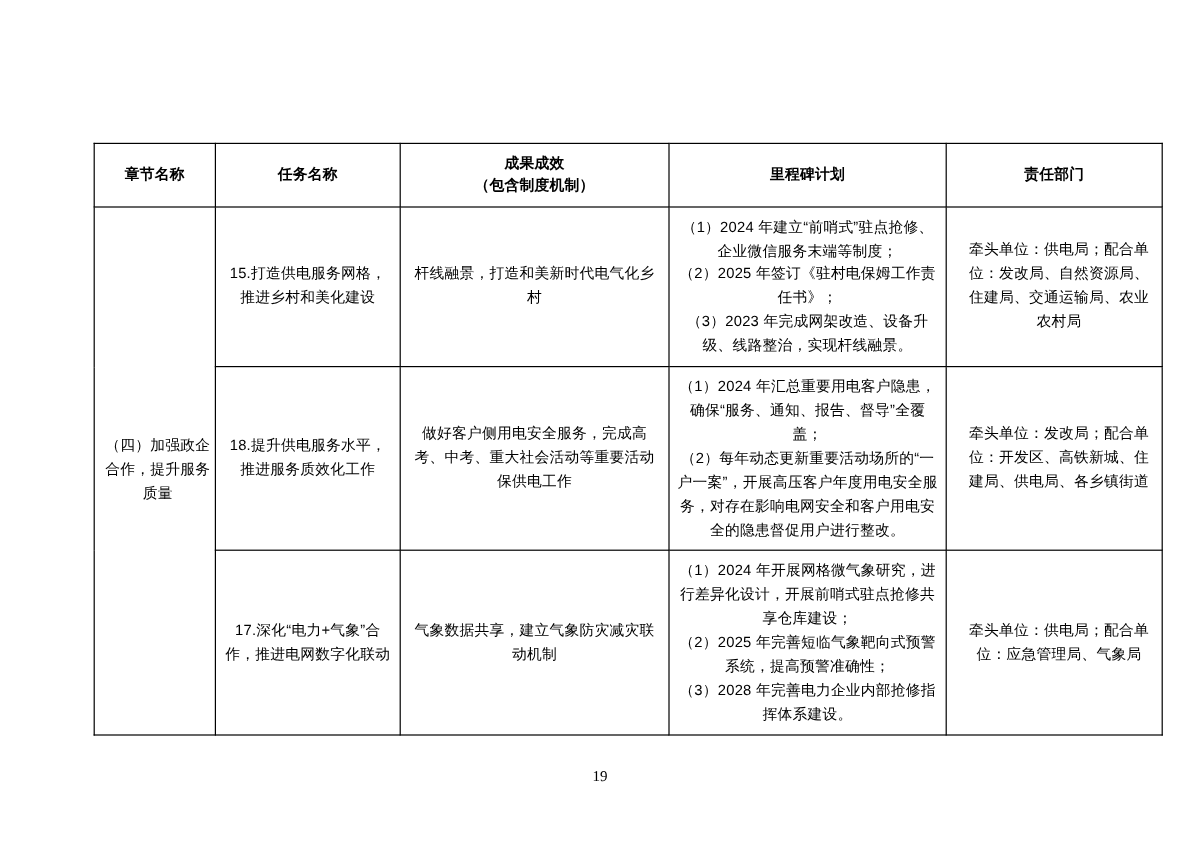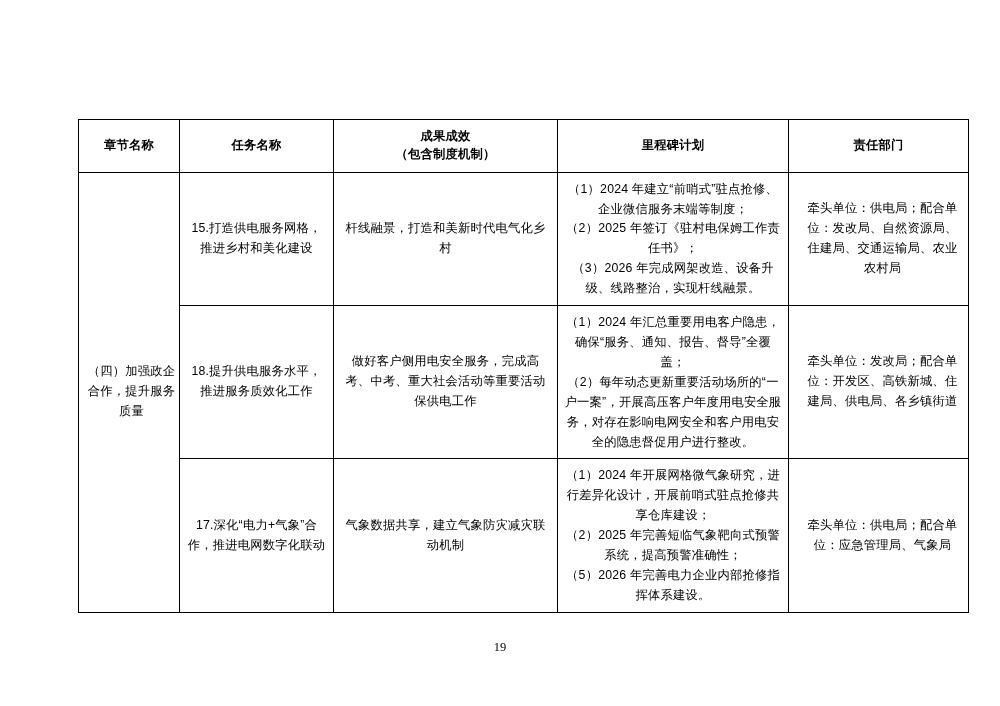--- a/index.html
+++ b/index.html
@@ -106,40 +106,40 @@
       </tr>
     </thead>
     <tbody>
       <tr>
         <td class="chapter-cell" rowspan="3">（四）加强政企合作，提升服务质量</td>
         <td class="task-cell">15.打造供电服务网格，推进乡村和美化建设</td>
         <td class="result-cell">杆线融景，打造和美新时代电气化乡村</td>
         <td class="milestone-cell">
           <span class="mline">（1）2024 年建立“前哨式”驻点抢修、企业微信服务末端等制度；</span>
           <span class="mline">（2）2025 年签订《驻村电保姆工作责任书》；</span>
-          <span class="mline">（3）2026 年完成网架改造、设备升级、线路整治，实现杆线融景。</span>
+          <span class="mline">（3）2023 年完成网架改造、设备升级、线路整治，实现杆线融景。</span>
         </td>
         <td class="dept-cell">牵头单位：供电局；配合单位：发改局、自然资源局、住建局、交通运输局、农业农村局</td>
       </tr>
       <tr>
         <td class="task-cell">18.提升供电服务水平，推进服务质效化工作</td>
         <td class="result-cell">做好客户侧用电安全服务，完成高考、中考、重大社会活动等重要活动保供电工作</td>
         <td class="milestone-cell">
           <span class="mline">（1）2024 年汇总重要用电客户隐患，确保“服务、通知、报告、督导”全覆盖；</span>
           <span class="mline">（2）每年动态更新重要活动场所的“一户一案”，开展高压客户年度用电安全服务，对存在影响电网安全和客户用电安全的隐患督促用户进行整改。</span>
         </td>
         <td class="dept-cell">牵头单位：发改局；配合单位：开发区、高铁新城、住建局、供电局、各乡镇街道</td>
       </tr>
       <tr>
         <td class="task-cell">17.深化“电力+气象”合作，推进电网数字化联动</td>
         <td class="result-cell">气象数据共享，建立气象防灾减灾联动机制</td>
         <td class="milestone-cell">
           <span class="mline">（1）2024 年开展网格微气象研究，进行差异化设计，开展前哨式驻点抢修共享仓库建设；</span>
           <span class="mline">（2）2025 年完善短临气象靶向式预警系统，提高预警准确性；</span>
-          <span class="mline">（5）2026 年完善电力企业内部抢修指挥体系建设。</span>
+          <span class="mline">（3）2028 年完善电力企业内部抢修指挥体系建设。</span>
         </td>
         <td class="dept-cell">牵头单位：供电局；配合单位：应急管理局、气象局</td>
       </tr>
     </tbody>
   </table>
 
   <div class="page-number">19</div>
 
 </div>
 

